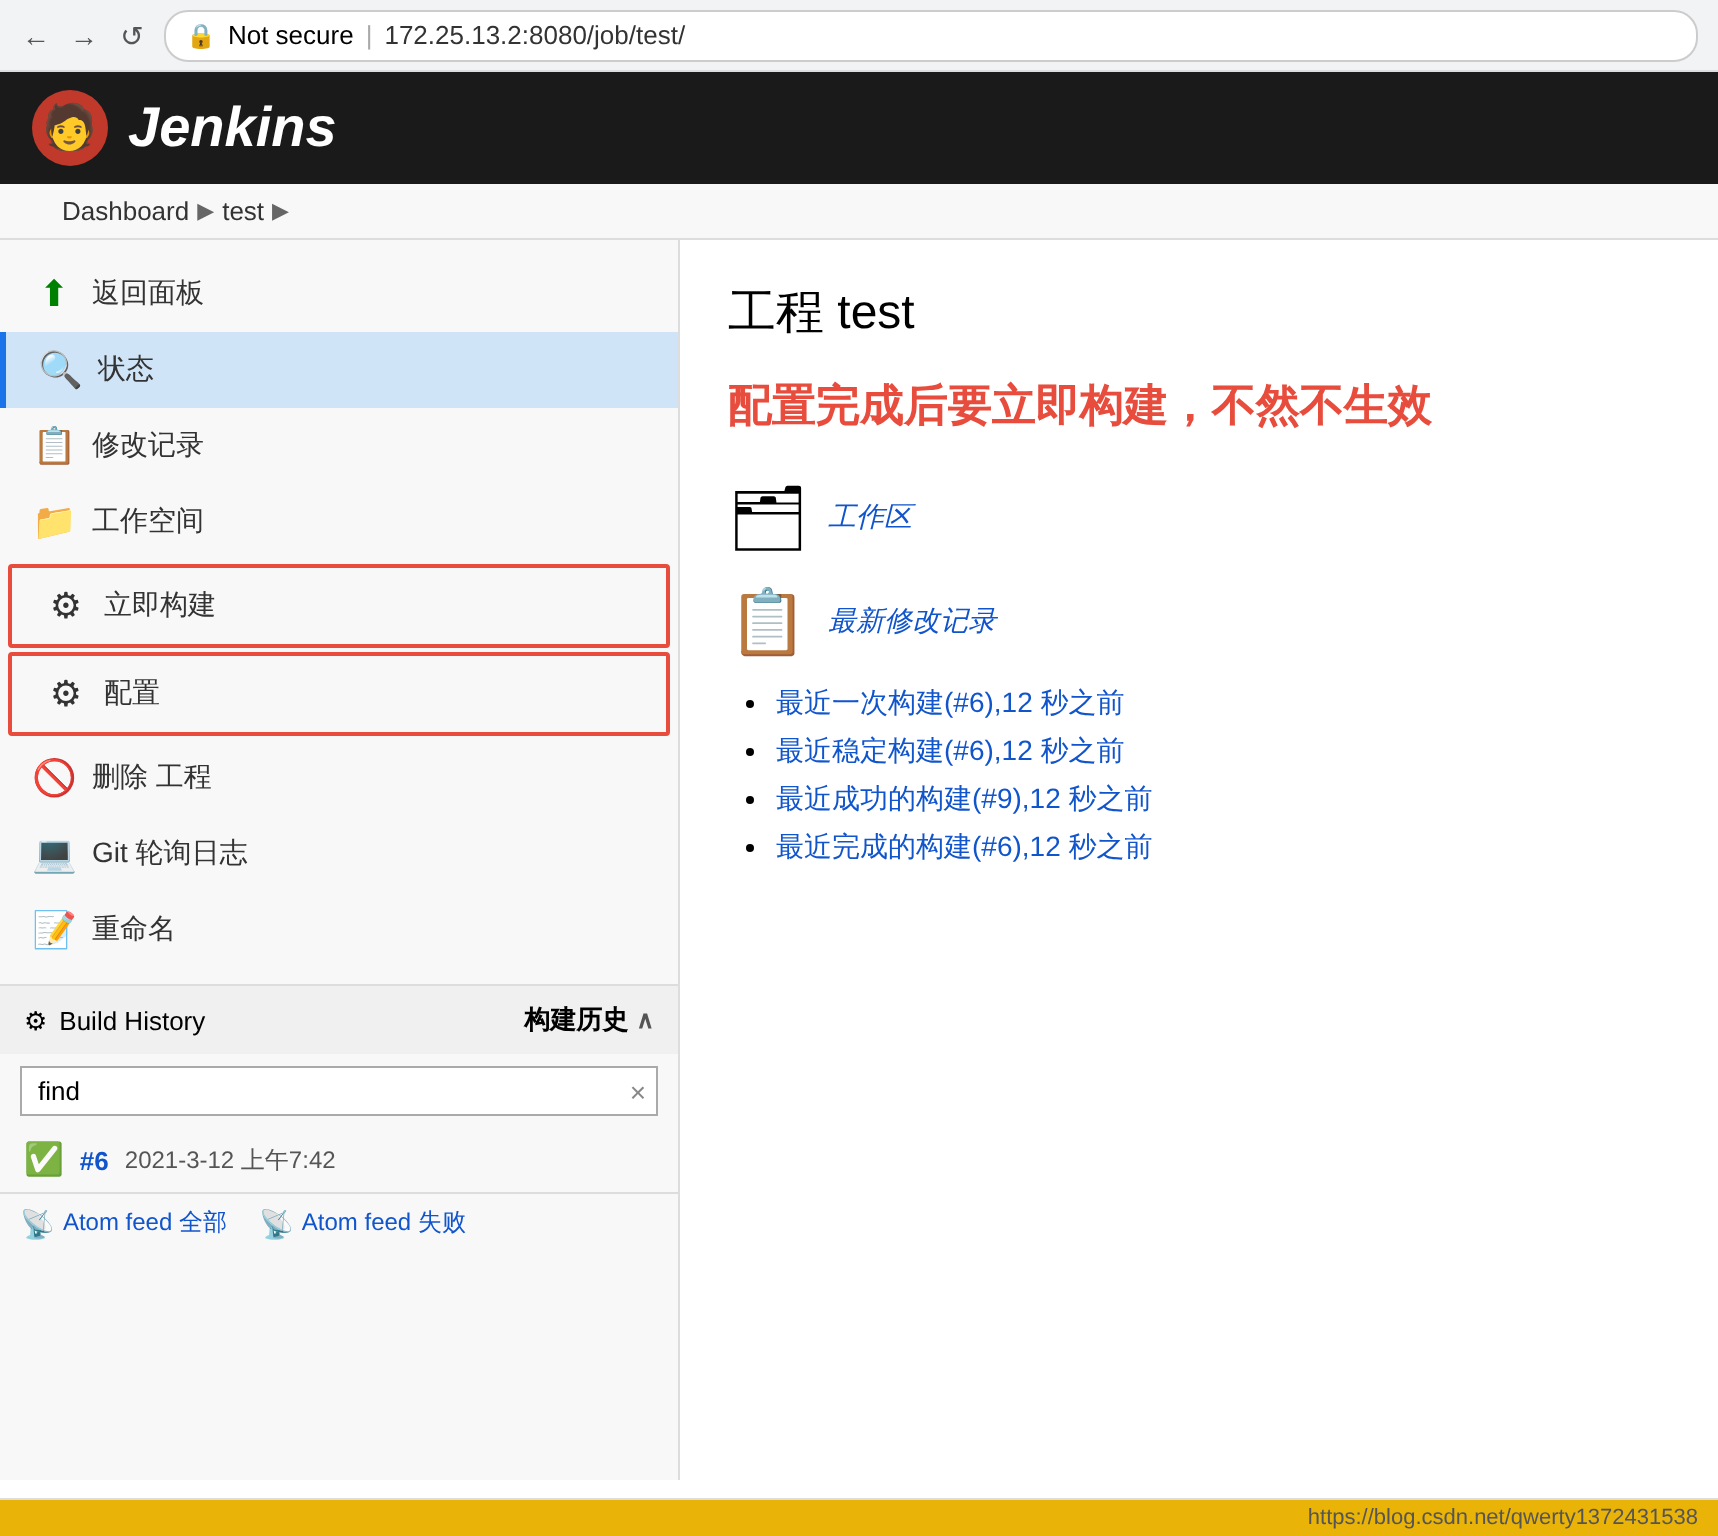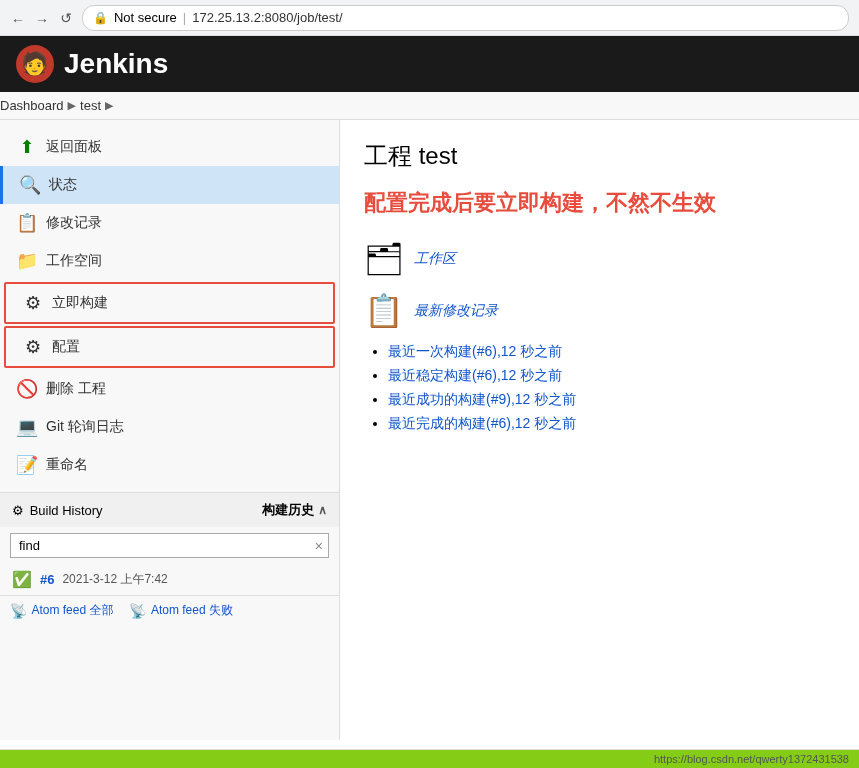--- a/index.html
+++ b/index.html
@@ -48,27 +48,28 @@
       width: 38px; height: 38px;
       background: #c0392b;
       border-radius: 50%;
       display: flex; align-items: center; justify-content: center;
       font-size: 20px;
     }
     .jenkins-title {
       color: #fff;
       font-size: 28px;
       font-weight: bold;
+      font-style: italic;
     }
 
     
     .breadcrumb {
       background: #f8f8f8;
       border-bottom: 1px solid #ddd;
-      padding: 6px 0;
+      padding: 6px 31px;
       display: flex;
       align-items: center;
       gap: 4px;
       font-size: 13px;
     }
     .breadcrumb a { color: #333; text-decoration: none; }
     .breadcrumb-sep { color: #666; font-size: 11px; }
 
     
     .main-layout {
@@ -211,21 +212,21 @@
       color: #1155cc;
       text-decoration: none;
       font-size: 14px;
     }
 
     
     .status-bar {
       position: fixed;
       bottom: 0;
       width: 859px;
-      background: #84cc16;
+      background: #eab308;
       border-top: 1px solid #ddd;
       padding: 3px 10px;
       font-size: 11px;
       color: #555;
       text-align: right;
     }
 
     .chevron { font-size: 12px; color: #555; }
   </style>
 </head>

